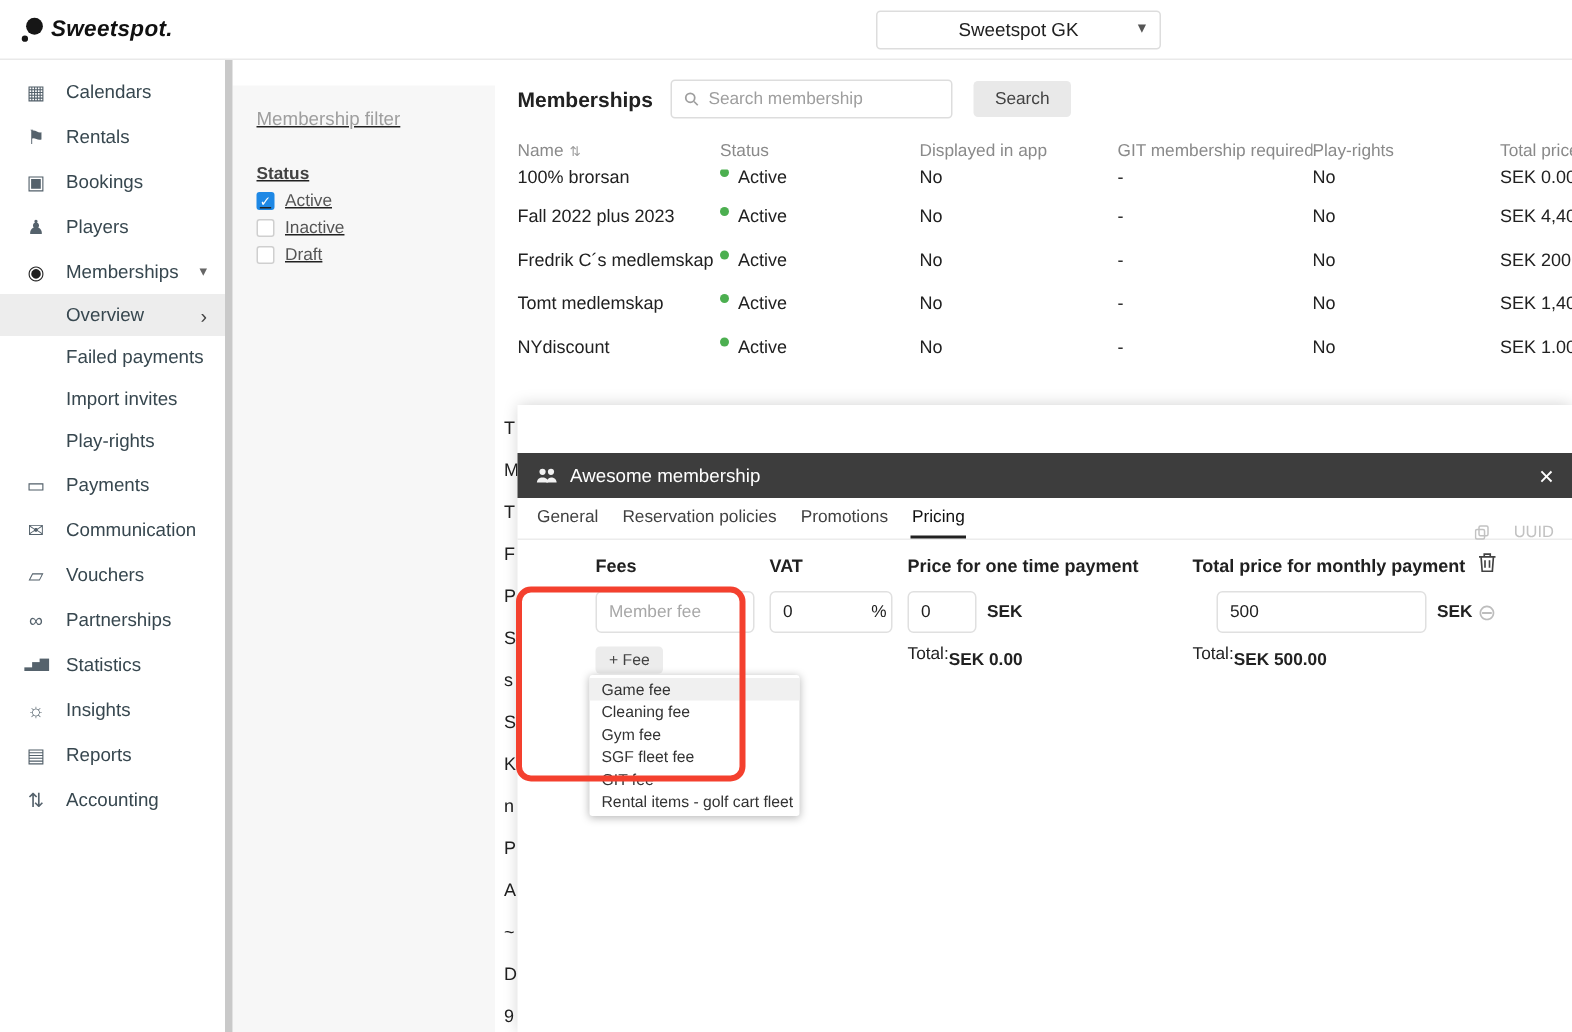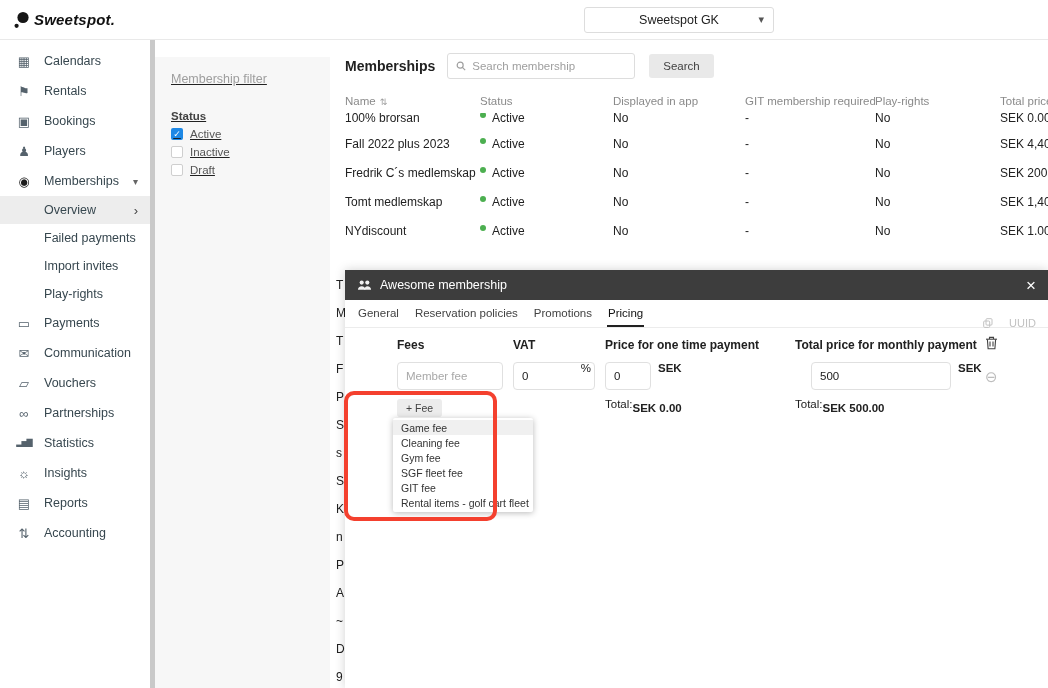--- a/index.html
+++ b/index.html
@@ -52,33 +52,33 @@
   .cell{white-space:nowrap;overflow:hidden;}
   .cell.price{text-align:right;padding-right:6px;}
   .dot{display:inline-block;width:6px;height:6px;border-radius:50%;background:#4caf50;margin-right:6px;vertical-align:4px;}
 
   
   .sliver{position:absolute;left:336px;top:278px;width:10px;bottom:0;z-index:5;overflow:hidden;}
   .sliver-letter{position:absolute;left:0;font-size:12px;color:#212121;white-space:nowrap;}
 
   
   .modal{position:absolute;left:345px;top:270px;right:0;bottom:0;background:#fff;z-index:10;box-shadow:0 0 10px rgba(0,0,0,.18);}
-  .m-head{height:30px;background:#3d3d3d;display:flex;align-items:center;padding:12px 12px;color:#fff;}
+  .m-head{height:30px;background:#3d3d3d;display:flex;align-items:center;padding:12px 12px;color:#fff;margin-top:32px;}
   .m-title{font-size:12.5px;margin-left:8px;}
   .m-close{margin-left:auto;font-size:17px;color:#fff;cursor:pointer;line-height:1;}
   .m-tabs{height:28px;display:flex;align-items:stretch;padding:0 12px;border-bottom:1px solid #ececec;}
   .m-tab{display:flex;align-items:center;padding:0 1px;margin-right:14px;font-size:11.5px;color:#424242;cursor:pointer;border-bottom:2px solid transparent;white-space:nowrap;}
   .m-tab.active{border-bottom-color:#212121;color:#111;}
   .m-uuid{margin-left:auto;display:flex;align-items:center;gap:16px;color:#c2c2c2;font-size:11px;cursor:pointer;margin-top:18px;}
   .m-body{padding:10px 12px;position:relative;}
   .fgrid{display:grid;grid-template-columns:116px 92px 190px 190px 1fr;align-items:center;padding-left:40px;}
   .fgrid.hdr{font-size:12px;font-weight:bold;color:#212121;height:16px;margin-bottom:8px;align-items:start;}
   .fgrid.inputs{margin-bottom:8px;}
   .fgrid.totals{align-items:start;}
-  .ipt-wrap{position:relative;display:flex;align-items:flex-start;}
+  .ipt-wrap{position:relative;display:flex;align-items:center;}
   .ipt{height:28px;border:1px solid #e0e0e0;border-radius:4px;font-size:11.5px;padding:0 8px;color:#212121;font-family:inherit;outline:none;background:#fff;}
   .ipt::placeholder{color:#a8a8a8;}
   .ipt.fee-name{width:106px;}
   .ipt.vat{width:82px;padding-right:22px;}
   .vat-suffix{position:absolute;right:14px;font-size:11.5px;color:#212121;}
   .ipt.price-sm{width:46px;}
   .ipt.price-lg{width:140px;margin-left:16px;}
   .suffix{margin-left:7px;font-size:11.5px;font-weight:bold;color:#212121;}
   .minus{font-size:15px;color:#bdbdbd;line-height:1;cursor:pointer;justify-self:start;}
   .trash{justify-self:start;cursor:pointer;margin-top:-2px;}

